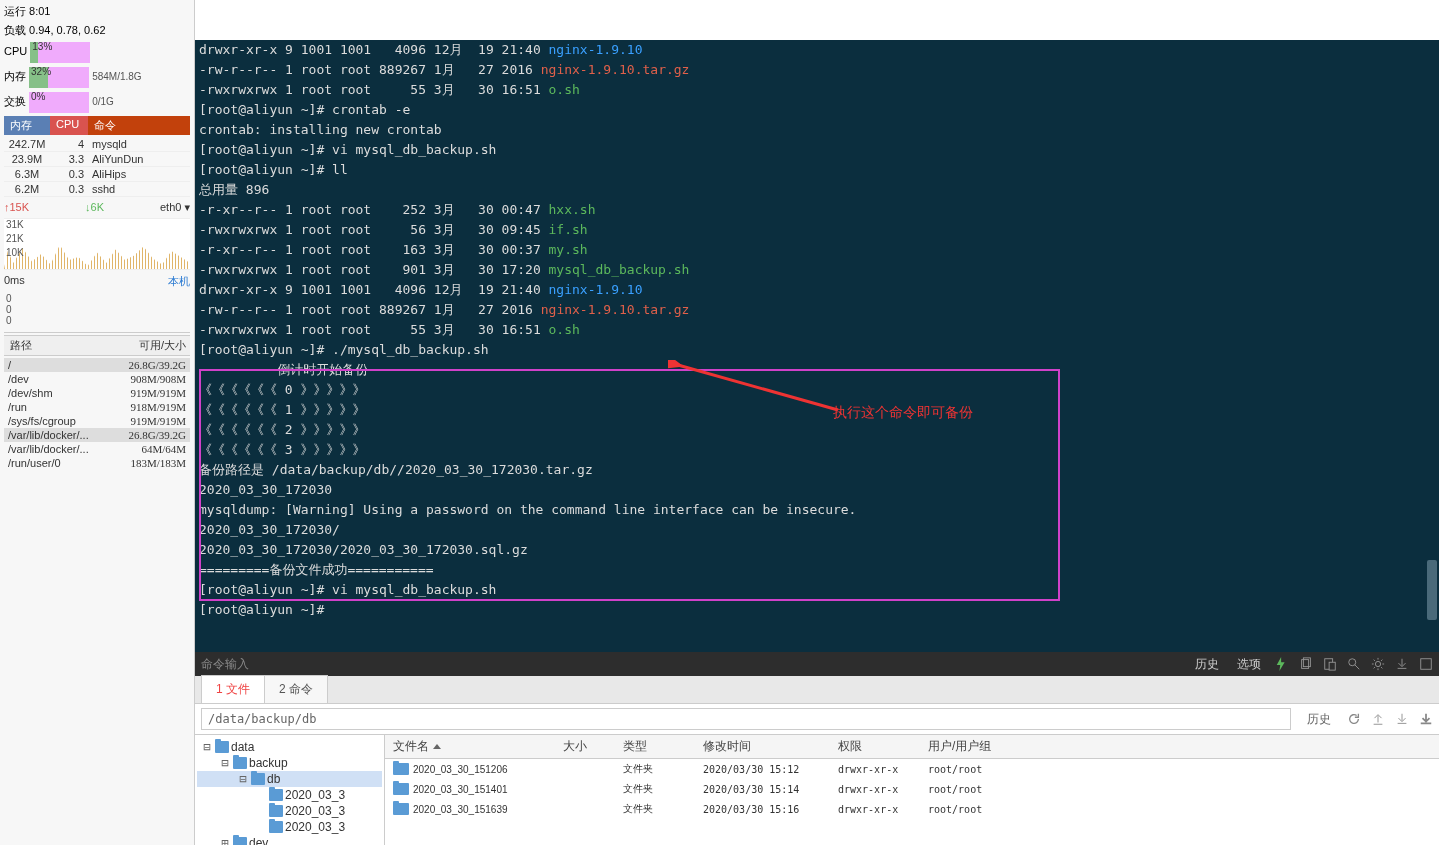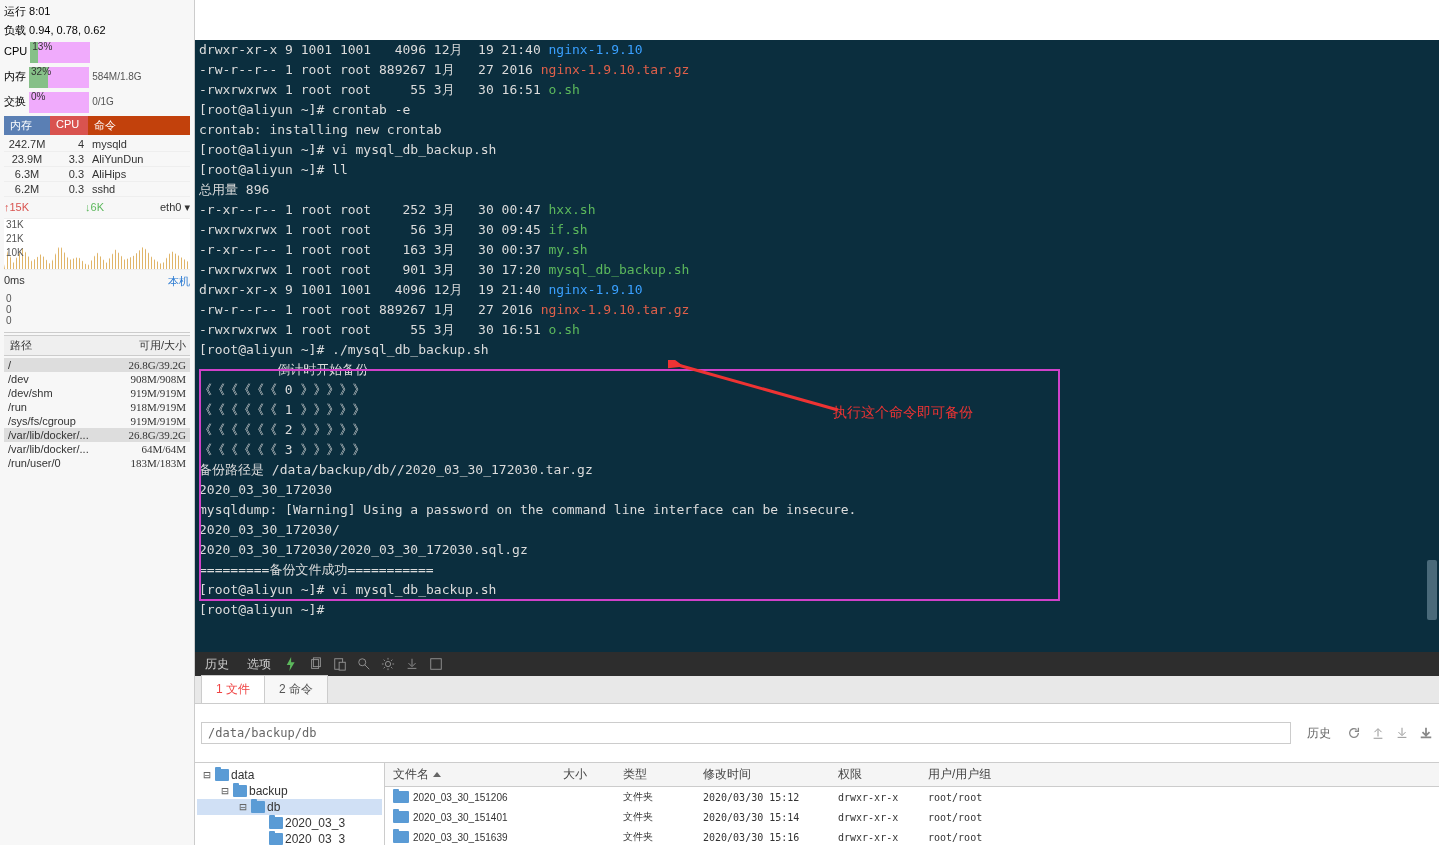--- a/index.html
+++ b/index.html
@@ -46,21 +46,21 @@
 .highlight { position:absolute; border:2px solid #d041c9; left:4px; top:329px; width:861px; height:232px; pointer-events:none; }
 .annot { position:absolute; left:638px; top:362px; color:#e33; font-size:14px; }
 .arrow { position:absolute; left:473px; top:320px; width:190px; height:60px; }
 .cmdbar { height:24px; background:#2d2d2d; display:flex; align-items:center; padding:0 6px; color:#aaa; font-size:12px; gap:10px; }
 .cmdbar .input { flex:1; color:#888; }
 .cmdbar .btn { color:#ccc; padding:0 4px; }
 .cmdbar .ic { fill:#999; width:14px; height:14px; display:inline-block; vertical-align:middle; }
 .tabs { height:28px; border-bottom:1px solid #ccc; background:#e8e8e8; display:flex; align-items:end; padding-left:6px; }
 .tab { padding:5px 14px; font-size:12px; border:1px solid #ccc; border-bottom:none; background:#f7f7f7; margin-right:-1px; color:#555; }
 .tab.active { background:#fff; color:#ef4444; }
-.fbar { display:flex; align-items:center; padding:18px 6px; border-bottom:1px solid #ccc; gap:10px; }
+.fbar { display:flex; align-items:center; padding:4px 6px; border-bottom:1px solid #ccc; gap:10px; }
 .path { flex:1; border:1px solid #ccc; padding:3px 6px; font-family:monospace; font-size:12px; color:#666; }
 .fbtn { padding:2px 6px; font-size:12px; color:#666; }
 .fic { width:14px; height:14px; color:#888; }
 .fmain { display:flex; flex:1; min-height:0; }
 .tree { width:190px; border-right:1px solid #ccc; padding:4px 2px; font-size:12px; overflow:auto;}
 .tree-item { display:flex; align-items:center; gap:2px; padding:1px 0; white-space:nowrap; }
 .tree-item .tog { width:12px; text-align:center; color:#666; font-family:monospace;}
 .tree-item.sel { background:#d0e0f5; }
 .fold-ic { width:14px; height:12px; background:#5a9bd5; display:inline-block; border-radius:1px; position:relative;}
 .fold-ic::before{content:""; position:absolute; top:-2px; left:0; width:6px; height:3px; background:#5a9bd5; border-radius:1px 1px 0 0;}
@@ -224,20 +224,21 @@
               <path d="M10,0 L0,4 L10,8 Z" fill="#e33"></path>
             </marker>
           </defs>
           <line x1="170" y1="50" x2="10" y2="5" stroke="#e33" stroke-width="3" marker-end="url(#ah)"></line>
         </svg>
     <div class="annot">执行这个命令即可备份</div>
     <div class="scrollbar"></div>
   </div>
 
   <div class="cmdbar">
+    <span class="input">命令输入</span>
     <span class="btn">历史</span>
     <span class="btn">选项</span>
     <svg class="ic" viewBox="0 0 16 16">
           <path fill="#5cb85c" d="M7 0L2 9h4l-1 7 6-10H7z"></path>
         </svg>
     <svg class="ic" viewBox="0 0 16 16">
           <rect x="3" y="3" width="8" height="10" fill="none" stroke="#999"></rect>
           <rect x="5" y="1" width="8" height="10" fill="none" stroke="#999"></rect>
         </svg>
     <svg class="ic" viewBox="0 0 16 16">

